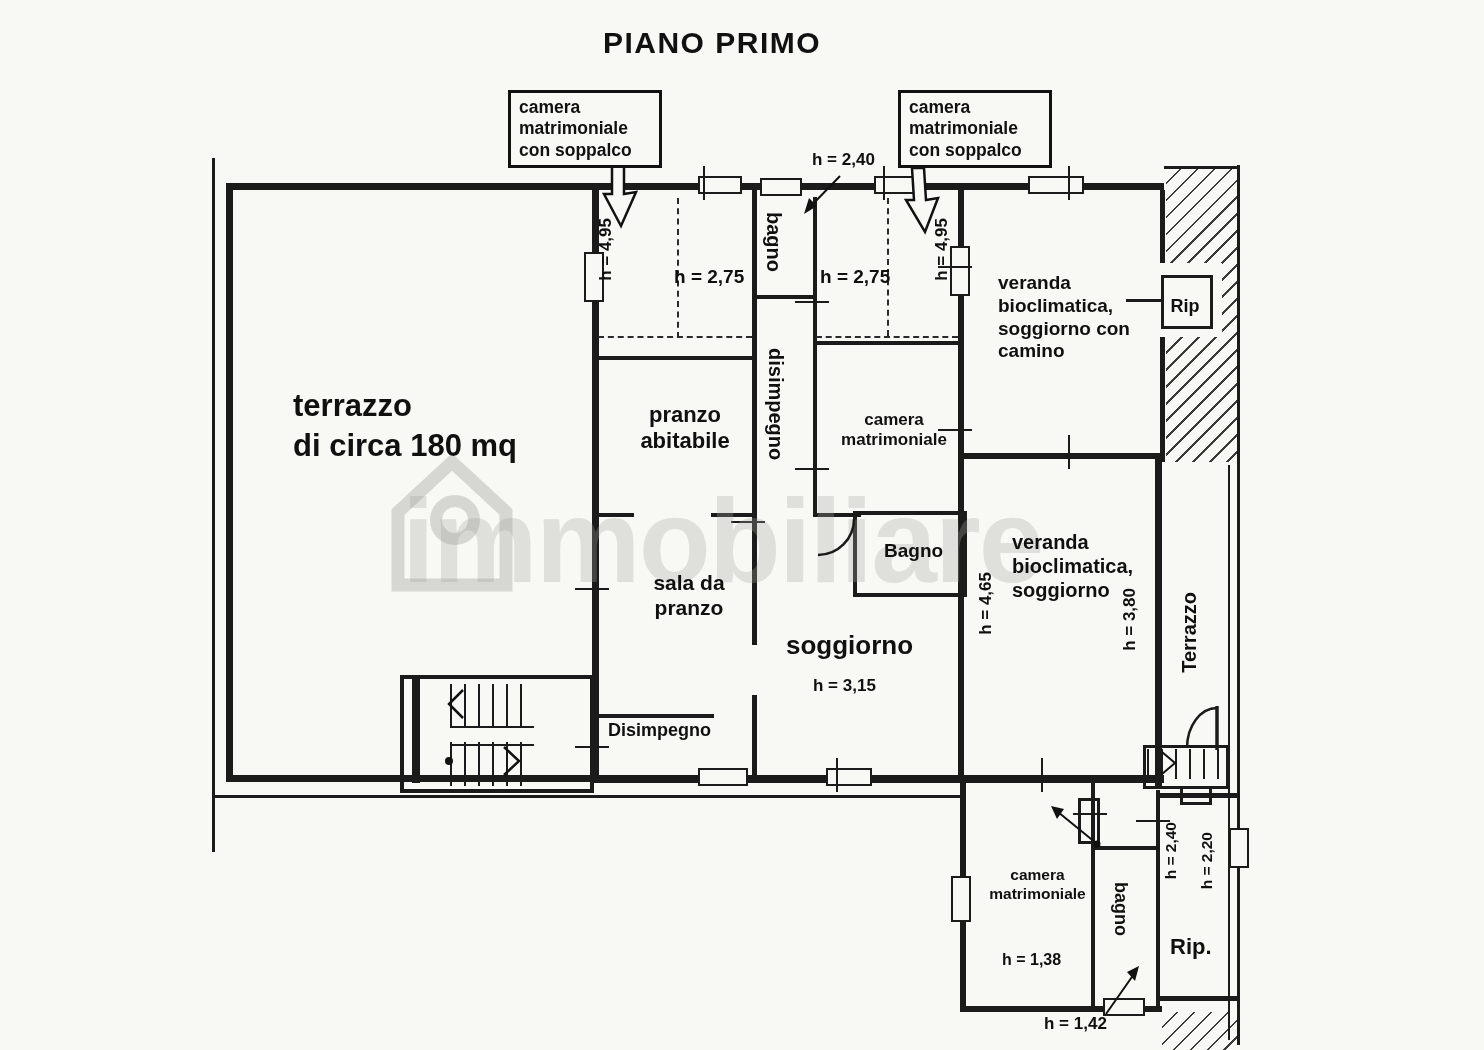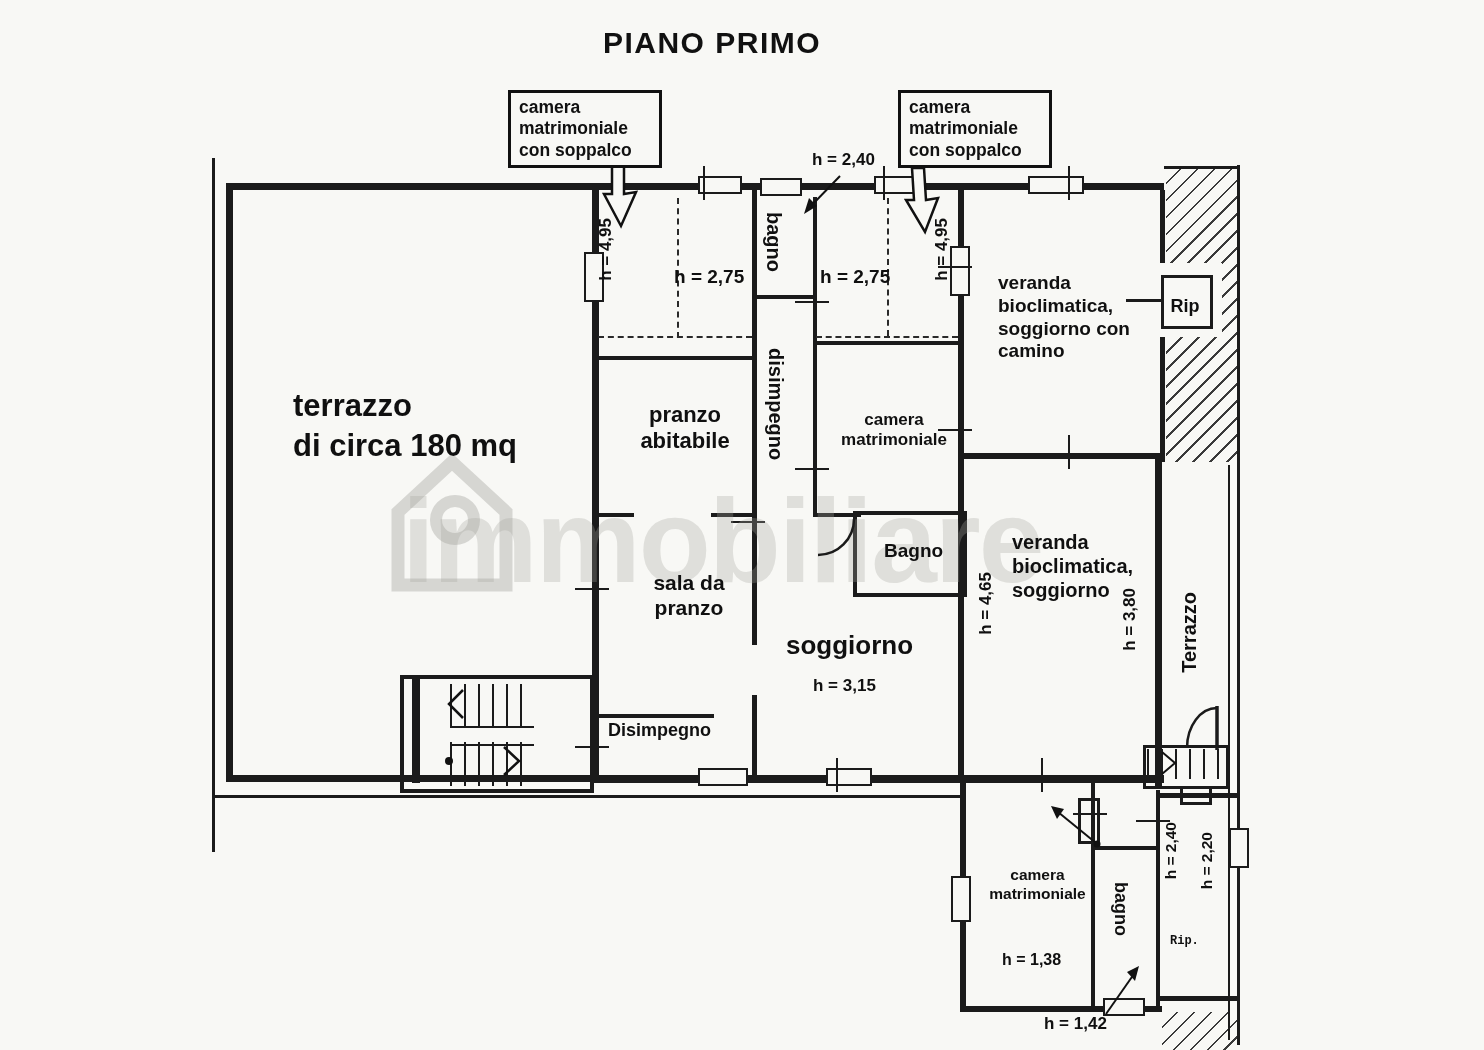--- a/index.html
+++ b/index.html
@@ -157,21 +157,21 @@
   <div class="lab" style="left:998px;top:272px;font-size:19px;">veranda
 bioclimatica,
 soggiorno con
 camino</div>
   <div class="lab" style="left:1012px;top:530px;font-size:20px;">veranda
 bioclimatica,
 soggiorno</div>
   <div class="lab" style="left:980px;top:866px;width:115px;text-align:center;font-size:15.5px;">camera
 matrimoniale</div>
   <div class="lab" style="left:1002px;top:950px;font-size:16px;">h = 1,38</div>
-  <div class="lab" style="left:1170px;top:934px;font-size:12px;font-family:Liberation Mono, monospace;">Rip.</div>
+  <div class="lab" style="left:1170px;top:934px;font-size:22px;">Rip.</div>
   <div class="lab" style="left:1044px;top:1014px;font-size:17px;">h = 1,42</div>
   <div class="lab" style="left:812px;top:150px;font-size:17px;">h = 2,40</div>
   <div class="lab" style="left:674px;top:266px;font-size:19px;">h = 2,75</div>
   <div class="lab" style="left:820px;top:266px;font-size:19px;">h = 2,75</div>
 
   <div class="vup" style="left:596px;top:218px;font-size:17px;">h = 4,95</div>
   <div class="vdown" style="left:762px;top:212px;font-size:20px;">bagno</div>
   <div class="vup" style="left:932px;top:218px;font-size:17px;">h = 4,95</div>
   <div class="vdown" style="left:764px;top:348px;font-size:20px;">disimpegno</div>
   <div class="vup" style="left:976px;top:572px;font-size:17px;">h = 4,65</div>

